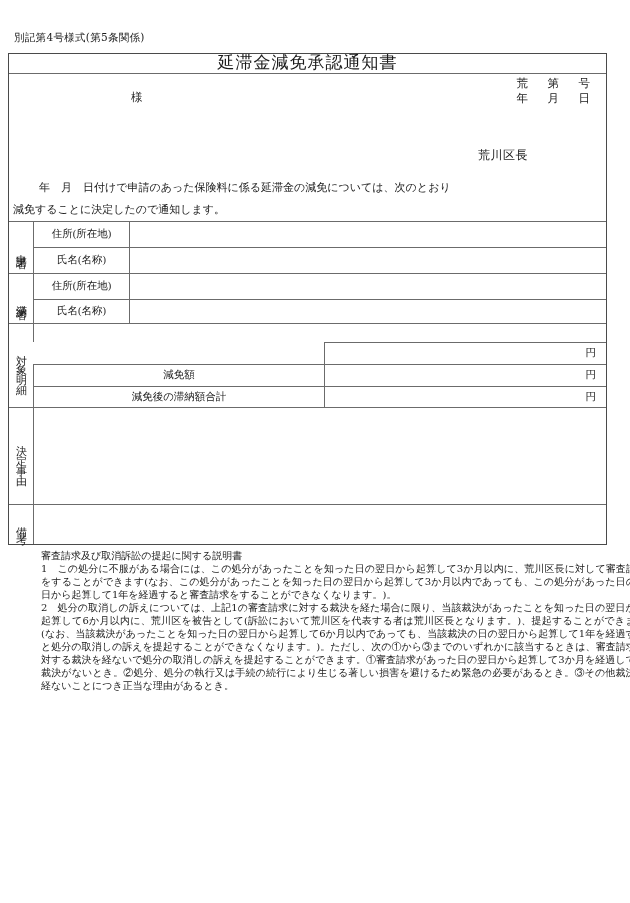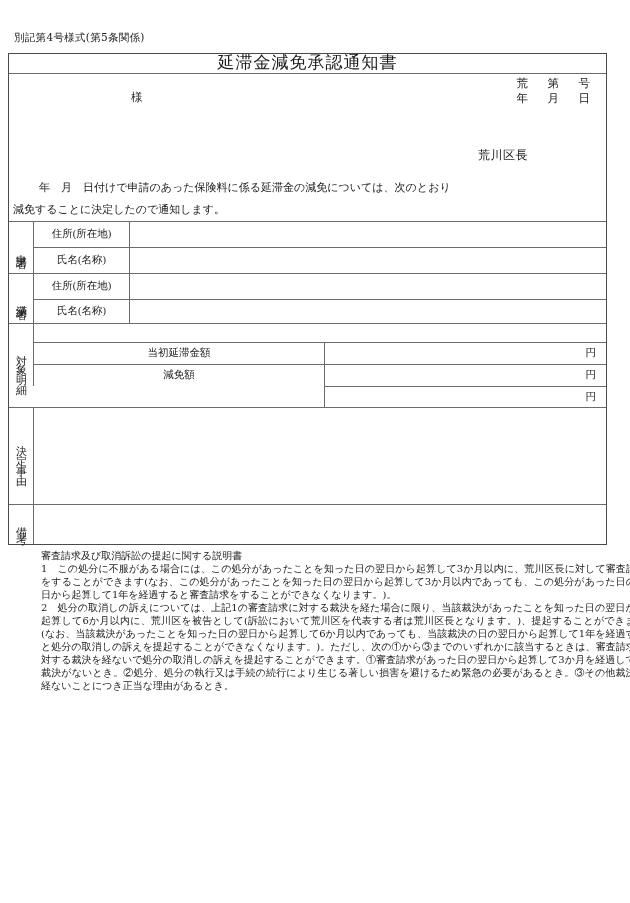--- a/index.html
+++ b/index.html
@@ -79,30 +79,30 @@
     <div class="cell bt bl center" style="left:24px;top:219px;width:96px;height:26px;">住所(所在地)</div>
     <div class="cell bt bl" style="left:120px;top:219px;width:477px;height:26px;"></div>
     <div class="cell bt bl center" style="left:24px;top:245px;width:96px;height:24px;">氏名(名称)</div>
     <div class="cell bt bl" style="left:120px;top:245px;width:477px;height:24px;"></div>
 
     <div class="cell bt vcell" style="left:0;top:269px;width:24px;height:84px;">
       <span class="vtext spread">対象明細</span>
     </div>
     <div class="cell bt bl" style="left:24px;top:269px;width:573px;height:19px;"></div>
 
-    <div class="cell bt bl center" style="left:24px;top:288px;width:291px;height:22px;">当初延滞金額</div>
     <div class="cell bt bl unit-cell" style="left:315px;top:288px;width:282px;height:22px;">
       <span>円</span>
     </div>
 
     <div class="cell bt bl center" style="left:24px;top:310px;width:291px;height:22px;">減免額</div>
     <div class="cell bt bl unit-cell" style="left:315px;top:310px;width:282px;height:22px;">
       <span>円</span>
     </div>
 
+    <div class="cell bt bl center" style="left:24px;top:332px;width:291px;height:21px;">減免後の滞納額合計</div>
     <div class="cell bt bl unit-cell" style="left:315px;top:332px;width:282px;height:21px;">
       <span>円</span>
     </div>
 
     <div class="cell bt vcell" style="left:0;top:353px;width:24px;height:97px;">
       <span class="vtext spread">決定事由</span>
     </div>
     <div class="cell bt bl" style="left:24px;top:353px;width:573px;height:97px;"></div>
 
     <div class="cell bt vcell" style="left:0;top:450px;width:24px;height:40px;">

